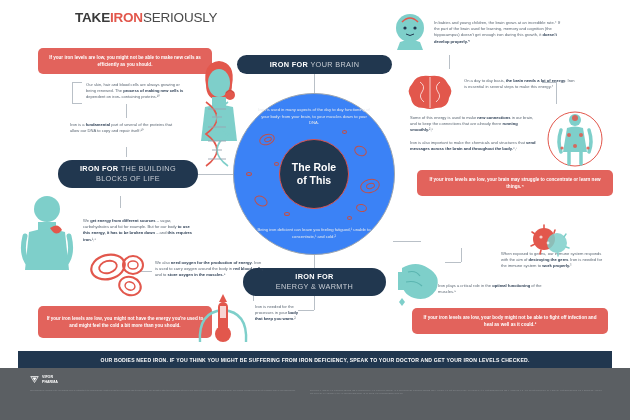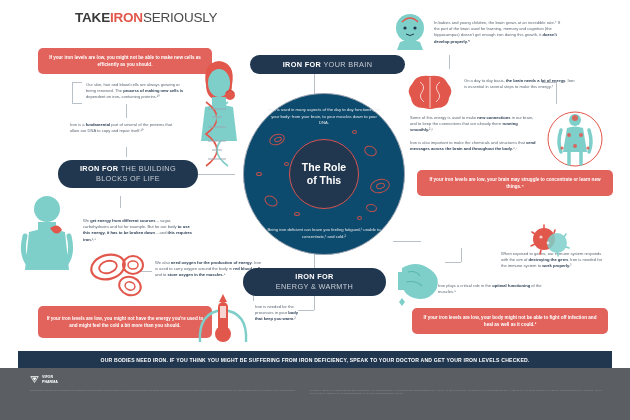--- a/index.html
+++ b/index.html
@@ -65,24 +65,24 @@
   .lnh { height: 0.7px; }
   .lbox {
     position: absolute;
     border-left: 0.7px solid #b9c0c7;
     border-top: 0.7px solid #b9c0c7;
     border-bottom: 0.7px solid #b9c0c7;
   }
 
   
   .hub {
-    position: absolute; left: 243px; top: 93px;
+    position: absolute; left: 233px; top: 93px;
     width: 162px; height: 162px;
     border-radius: 50%;
-    background: #0c4a6e;
+    background: #3b82f6;
     border: 1.2px solid #9aa4b0;
   }
   .hub-inner {
     position: absolute; left: 50%; top: 50%;
     transform: translate(-50%,-50%);
     width: 70px; height: 70px; border-radius: 50%;
     background: #21374f;
     border: 1.6px solid #d9534f;
     display: flex; align-items: center; justify-content: center;
   }
@@ -180,21 +180,21 @@
     <div class="rbc sm" style="left:132px; top:89px; width:9px; height:6px; transform:rotate(-15deg);"></div>
     <div class="rbc" style="left:20px; top:102px; width:14px; height:10px; transform:rotate(30deg);"></div>
     <div class="rbc sm" style="left:122px; top:110px; width:11px; height:8px; transform:rotate(10deg);"></div>
     <div class="rbc sm" style="left:12px; top:78px; width:6px; height:4px;"></div>
     <div class="rbc sm" style="left:40px; top:68px; width:5px; height:4px;"></div>
     <div class="rbc sm" style="left:50px; top:118px; width:6px; height:4px;"></div>
     <div class="rbc sm" style="left:108px; top:36px; width:5px; height:4px;"></div>
     <div class="rbc sm" style="left:113px; top:122px; width:5px; height:4px;"></div>
   </div>
 
-  <div class="pill" style="left:237px; top:55px; width:155px; height:19px;margin-left:13px;">
+  <div class="pill" style="left:237px; top:55px; width:155px; height:19px;">
     <span><b>IRON FOR</b> <span>YOUR BRAIN</span></span>
   </div>
 
   <div class="pill" style="left:58px; top:160px; width:140px; height:28px;align-items:flex-end;">
     <span><b>IRON FOR</b> <span>THE BUILDING BLOCKS OF LIFE</span></span>
   </div>
 
   <div class="pill" style="left:243px; top:268px; width:143px; height:28px;">
     <span><b>IRON FOR</b><br><span>ENERGY &amp; WARMTH</span></span>
   </div>

